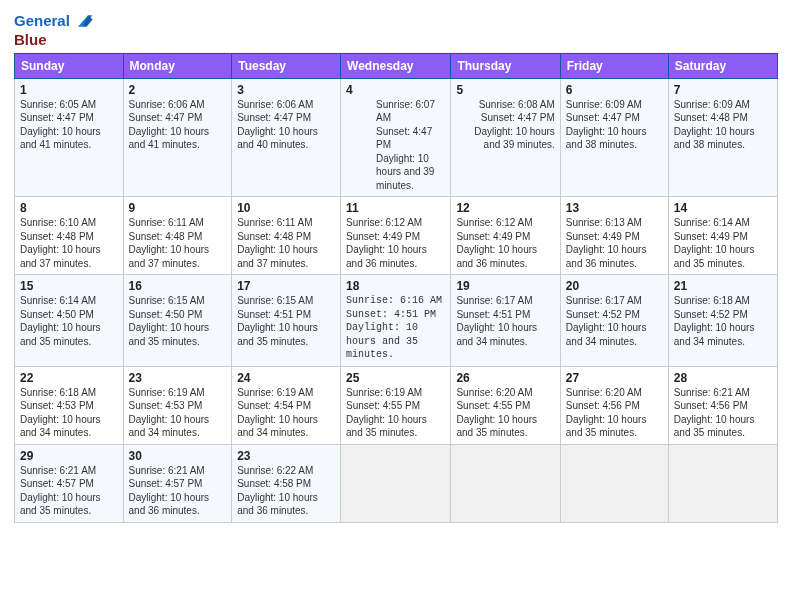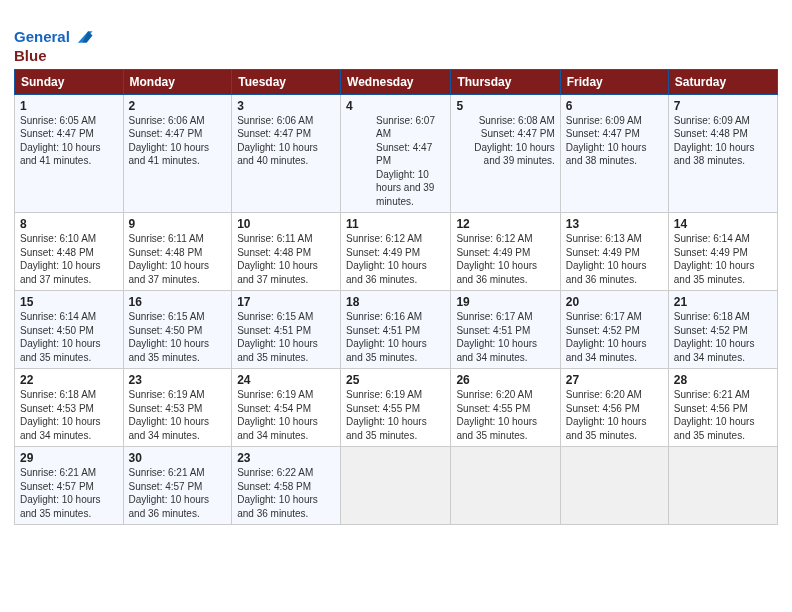--- a/index.html
+++ b/index.html
@@ -18,21 +18,21 @@
     }
     .header {
       display: flex;
       align-items: flex-start;
       justify-content: space-between;
       margin-bottom: 4px;
     }
     .logo {
       display: flex;
       align-items: center;
-      margin-top: 16px;
+      margin-top: 0;
     }
     .logo-text {
       font-size: 15px;
       font-weight: bold;
       color: #333;
       line-height: 1.1;
     }
     .logo-text span {
       color: #1565c0;
     }
@@ -55,21 +55,21 @@
       color: #444;
       margin-top: 2px;
     }
     .calendar {
       width: 100%;
       border-collapse: collapse;
       border: 1px solid #bbb;
       font-size: 10.5px;
     }
     .calendar thead tr th {
-      background: #7f1d1d;
+      background: #8b5cf6;
       color: #fff;
       text-align: left;
       padding: 5px 6px;
       font-size: 12px;
       font-weight: bold;
       border: 1px solid #1255a0;
     }
     .calendar tbody tr td {
       vertical-align: top;
       border: 1px solid #ccc;
@@ -240,21 +240,21 @@
 Daylight: 10 hours and 35 minutes.</div>
           </td>
           <td>
             <span class="day-number">17</span>
             <div class="day-info" style="white-space: pre-line;">Sunrise: 6:15 AM
 Sunset: 4:51 PM
 Daylight: 10 hours and 35 minutes.</div>
           </td>
           <td>
             <span class="day-number">18</span>
-            <div class="day-info" style="white-space: pre-line;">Sunrise: 6:16 AM
+            <div class="day-info" style="white-space: pre-line; font-family: Liberation Mono, monospace;">Sunrise: 6:16 AM
 Sunset: 4:51 PM
 Daylight: 10 hours and 35 minutes.</div>
           </td>
           <td>
             <span class="day-number">19</span>
             <div class="day-info" style="white-space: pre-line;">Sunrise: 6:17 AM
 Sunset: 4:51 PM
 Daylight: 10 hours and 34 minutes.</div>
           </td>
           <td>

